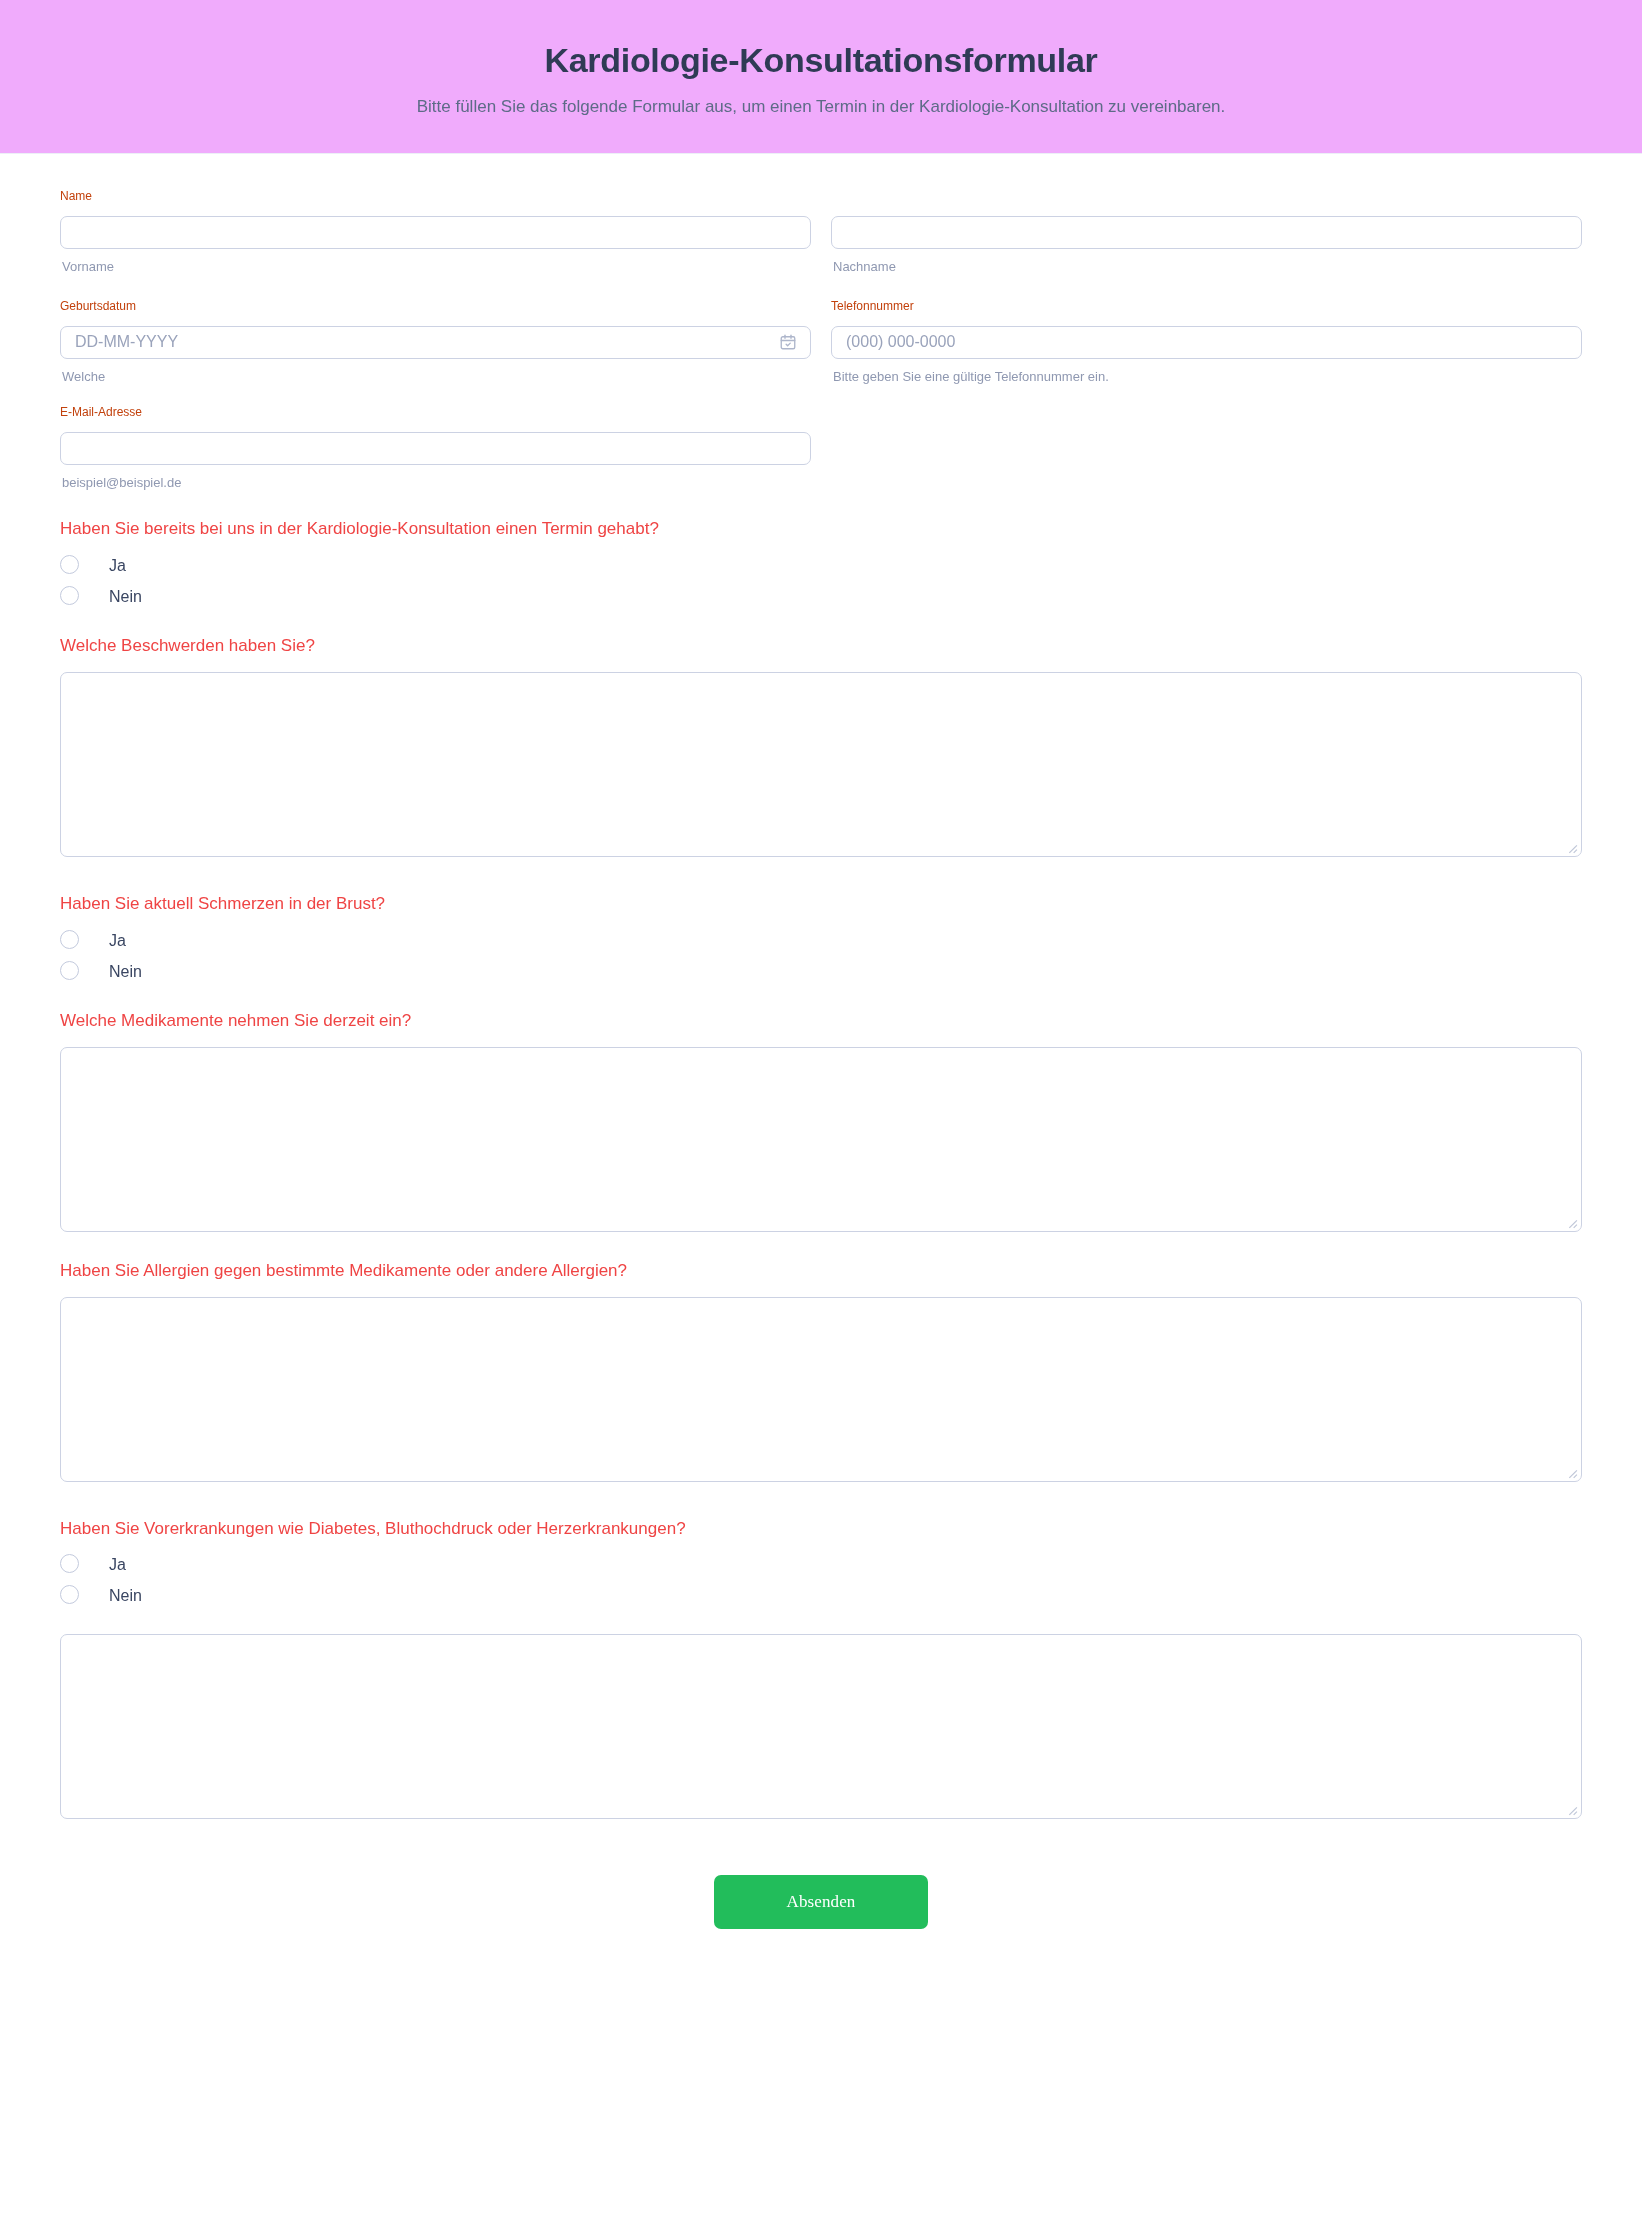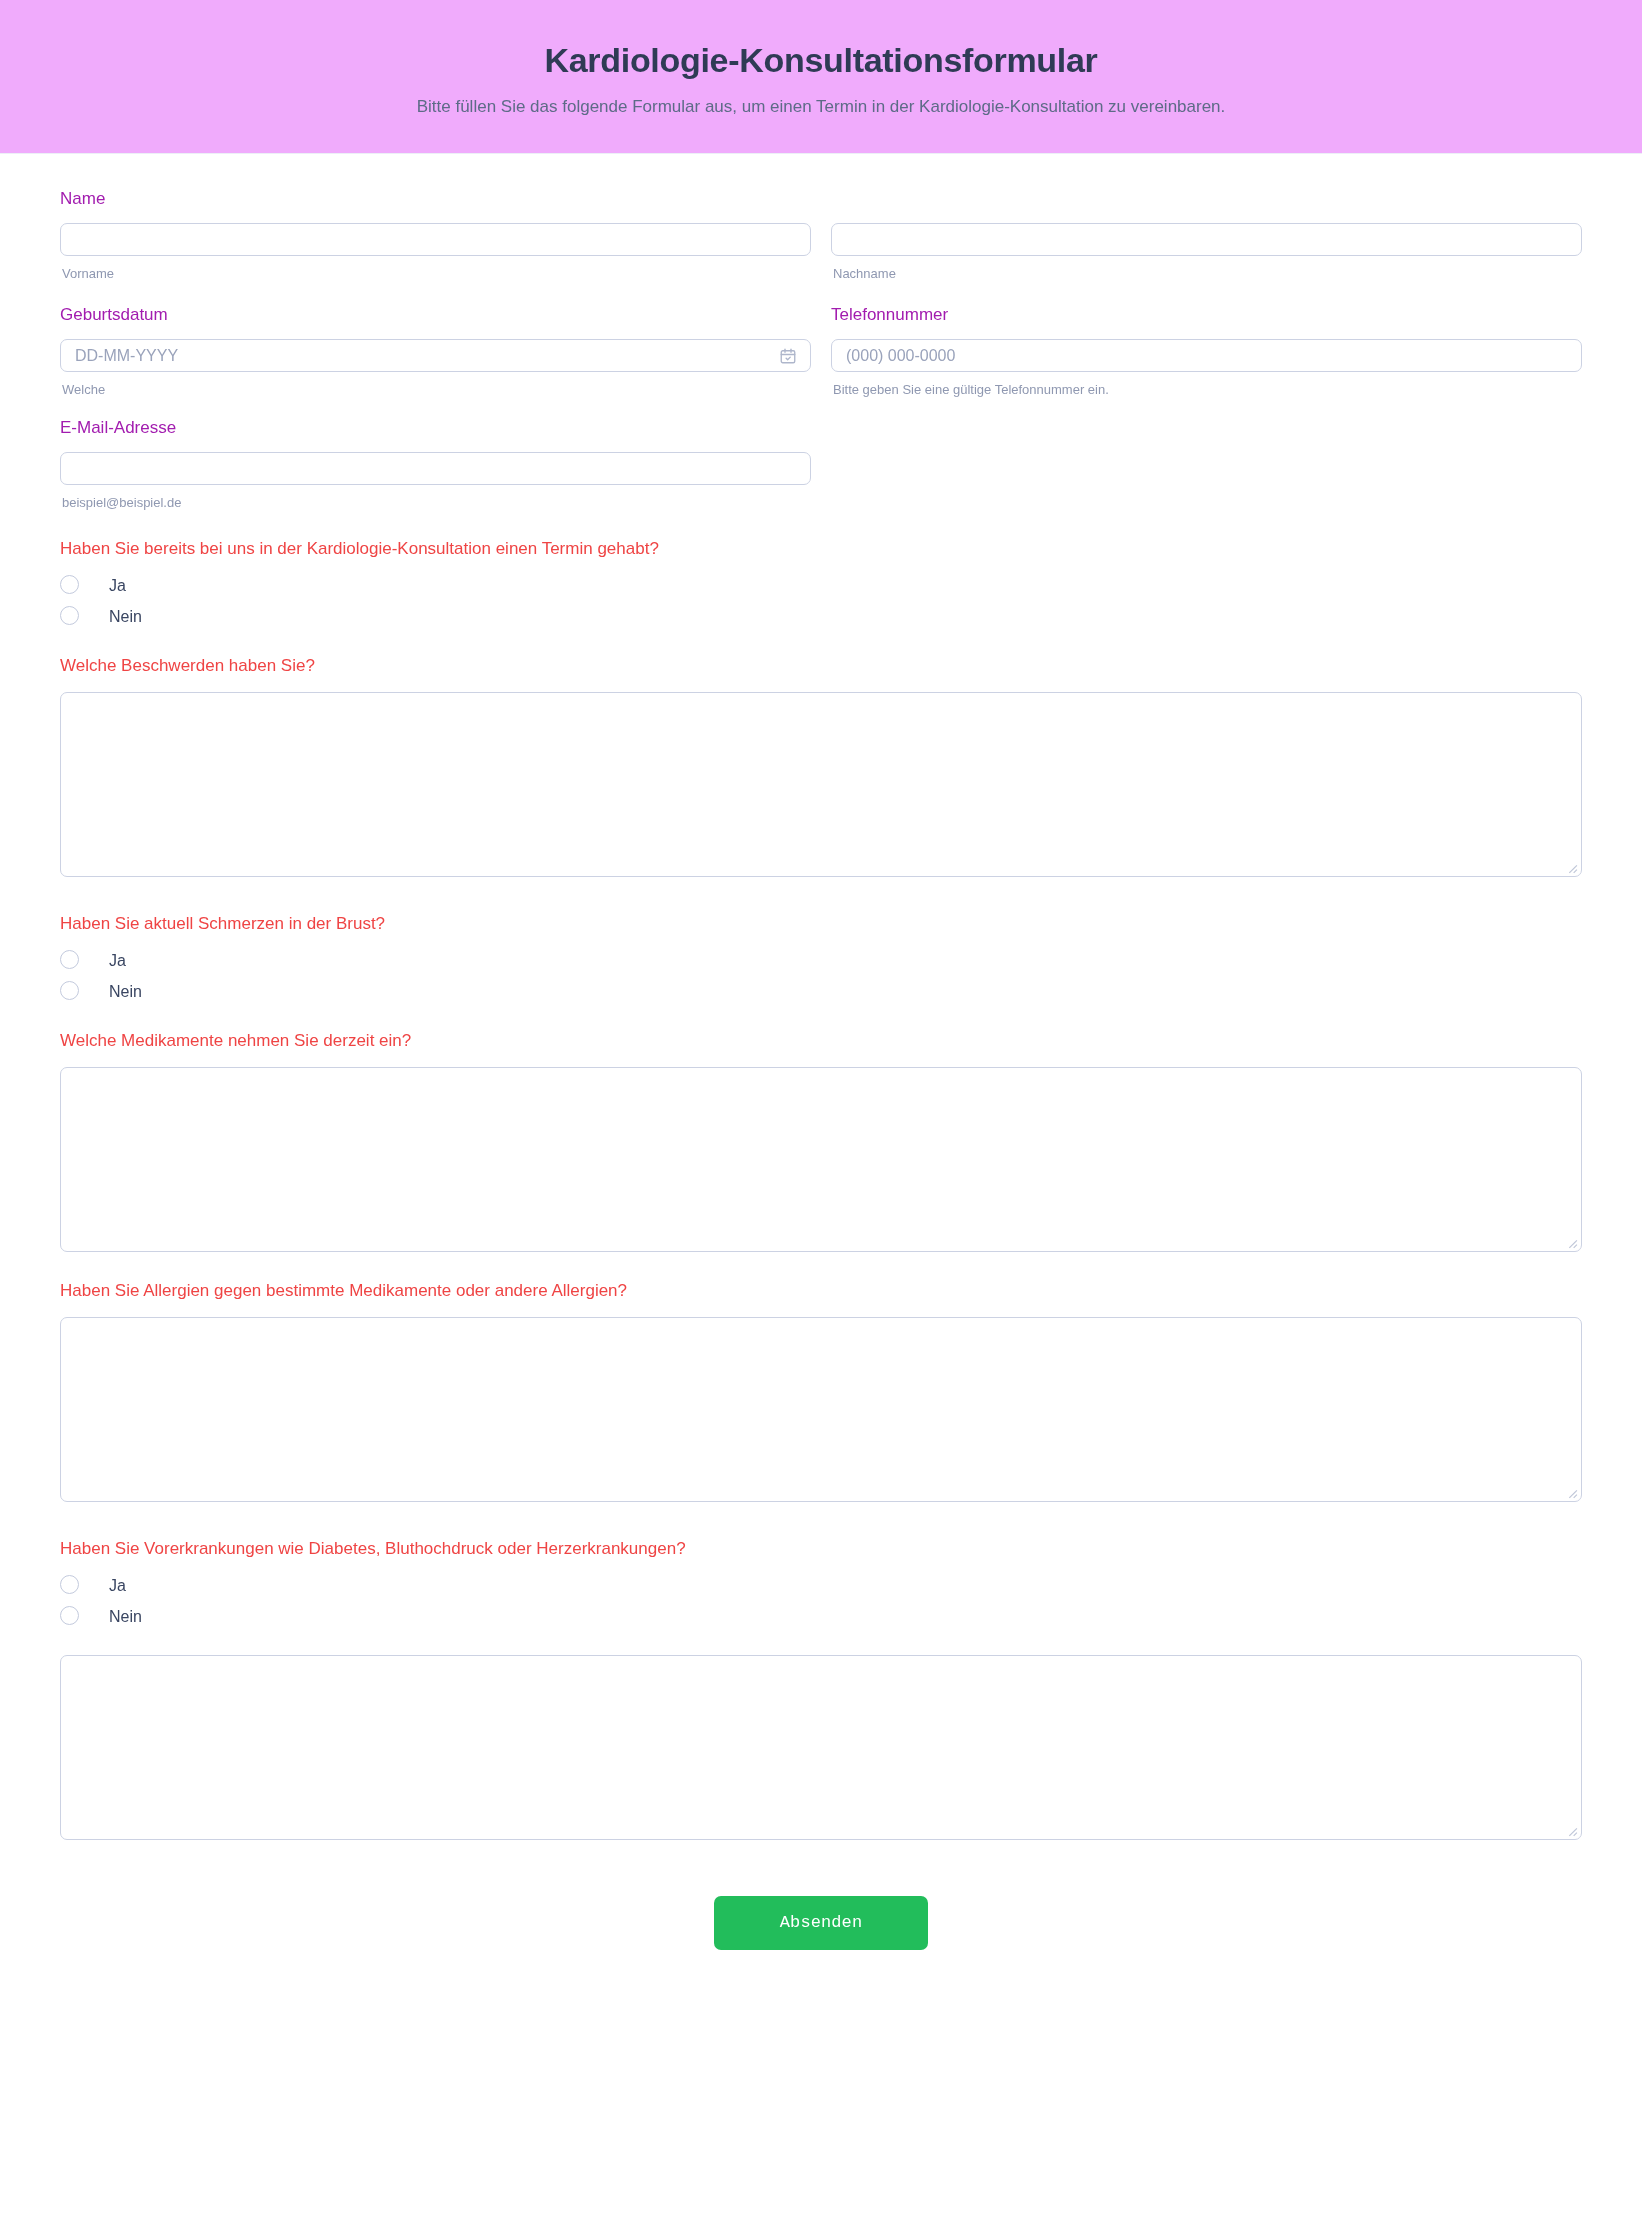--- a/index.html
+++ b/index.html
@@ -52,23 +52,23 @@
   }
   .col {
     flex: 1 1 0;
     min-width: 0;
   }
 
   .field-block { margin-bottom: 4px; }
 
   .field-label {
     display: block;
-    font-size: 17px;
+    font-size: 12px;
     font-weight: 400;
-    color: #a21caf;
+    color: #c2410c;
     margin: 0 0 12px 0;
     line-height: 1.35;
   }
 
   .text-input {
     display: block;
     width: 100%;
     height: 33px;
     padding: 8px 14px;
     font-family: "Liberation Sans", "DejaVu Sans", sans-serif;
@@ -162,21 +162,21 @@
   
   .form-footer {
     padding: 46px 60px 58px 60px;
     display: flex;
     justify-content: center;
   }
   .submit-button {
     min-width: 214px;
     height: 54px;
     padding: 0 39px;
-    font-family: Liberation Mono, monospace;
+    font-family: Liberation Serif, serif;
     font-size: 17px;
     font-weight: 400;
     color: #ffffff;
     background: #22bd5b;
     border: none;
     border-radius: 7px;
     cursor: pointer;
     letter-spacing: 0.1px;
   }
   .spacer-md { height: 18px; }

